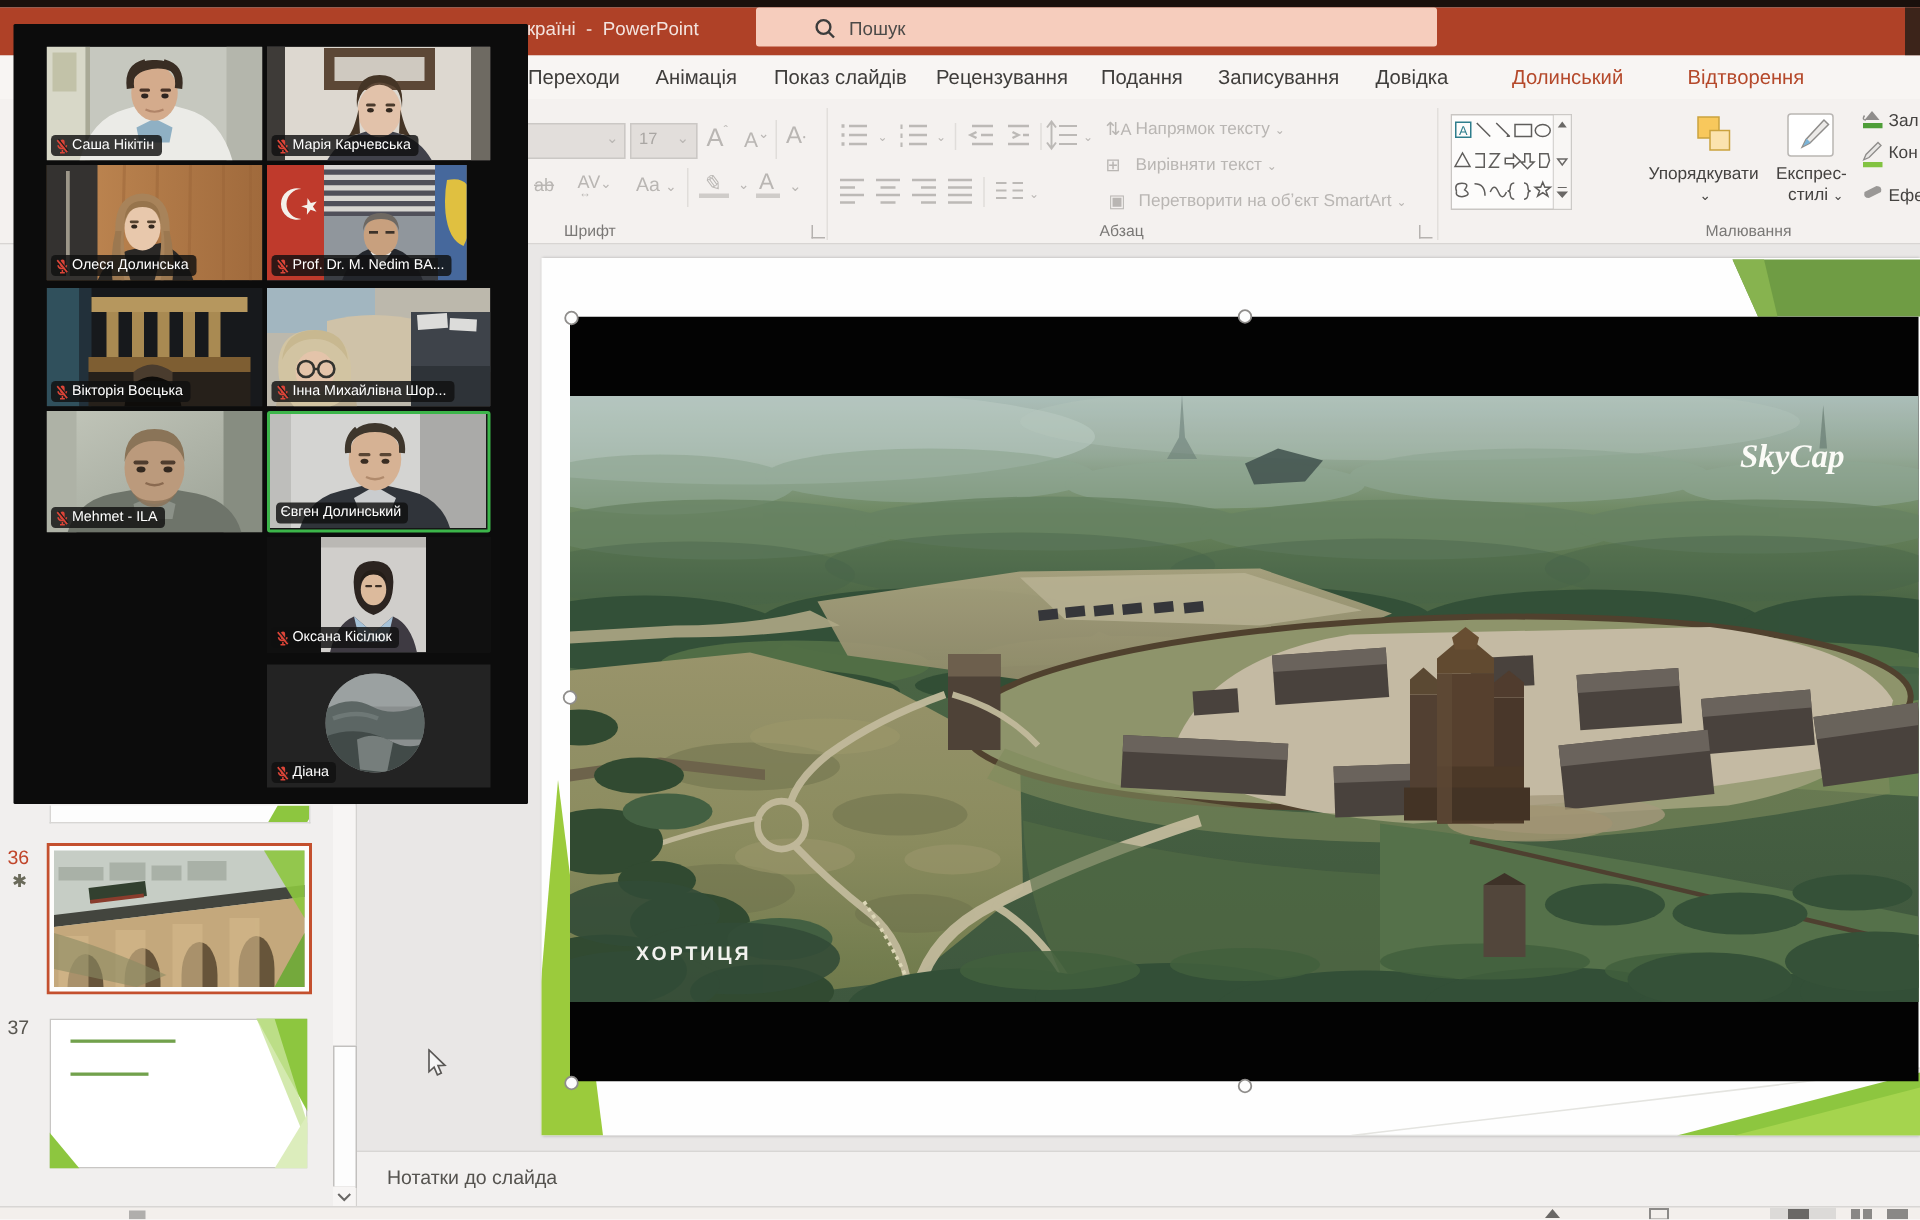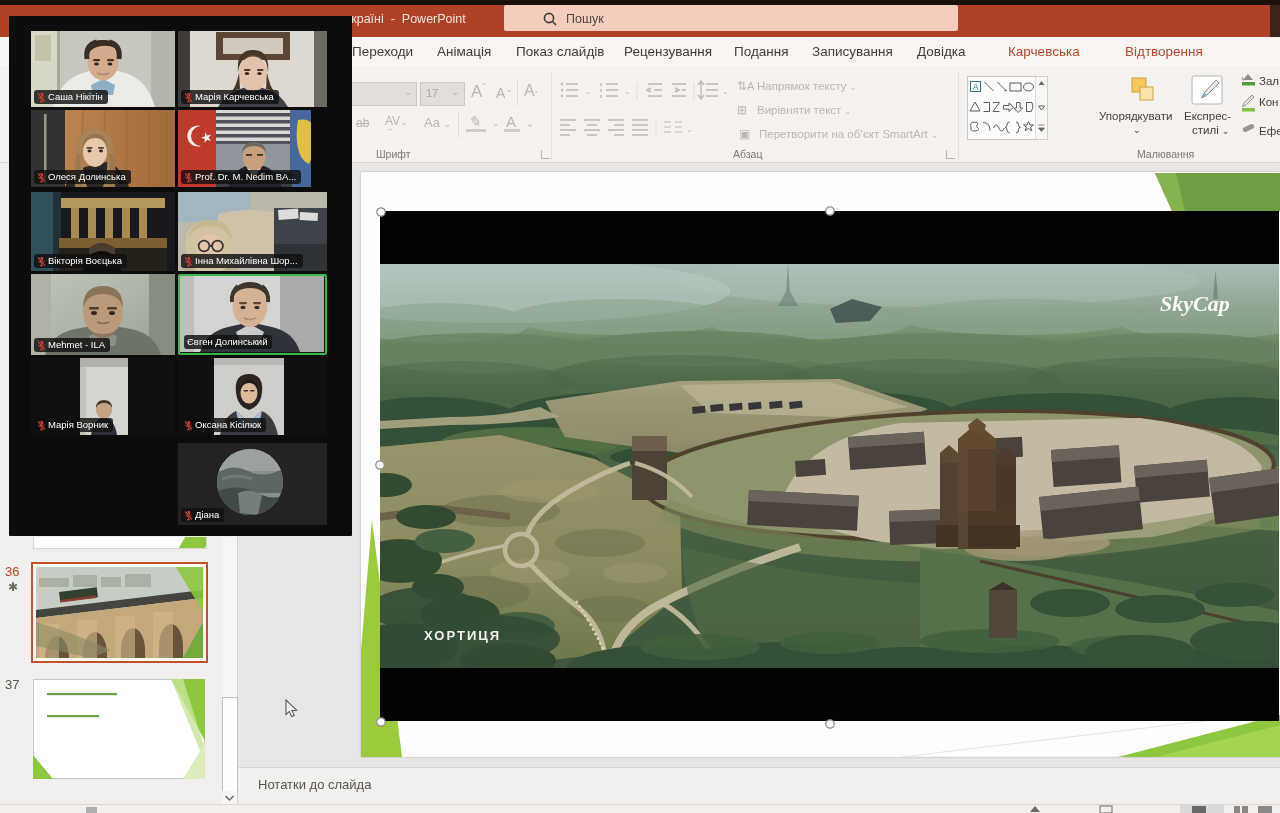--- a/index.html
+++ b/index.html
@@ -34,21 +34,21 @@
   <div class="abs" style="left:1270px;top:5px;width:10px;height:32px;background:#3c241a;"></div>
 
   <div class="abs" style="left:0;top:37px;width:1280px;height:29px;background:#f8f5f3;"></div>
   <div class="tab" style="left:352px;">Переходи</div>
   <div class="tab" style="left:437px;">Анімація</div>
   <div class="tab" style="left:516px;">Показ слайдів</div>
   <div class="tab" style="left:624px;">Рецензування</div>
   <div class="tab" style="left:734px;">Подання</div>
   <div class="tab" style="left:812px;">Записування</div>
   <div class="tab" style="left:917px;">Довідка</div>
-  <div class="tab tabred" style="left:1008px;">Карчевська</div>
+  <div class="tab tabred" style="left:1008px;">Долинський</div>
   <div class="tab tabred" style="left:1125px;">Відтворення</div>
 
   <div class="abs" style="left:0;top:66px;width:1280px;height:96px;background:#f4f1ef;"></div>
   <div class="abs" style="left:0;top:162px;width:1280px;height:1px;background:#d8d5d3;"></div>
 
   <div class="abs" style="left:330px;top:82px;width:85px;height:22px;background:#e2dedb;border:1px solid #cbc8c5;"></div>
   <div class="abs dis" style="left:404px;top:86px;font-size:10px;">⌄</div>
   <div class="abs" style="left:420px;top:82px;width:43px;height:22px;background:#e2dedb;border:1px solid #cbc8c5;"></div>
   <div class="abs" style="left:426px;top:87px;font-size:11px;color:#a9a6a3;">17</div>
   <div class="abs dis" style="left:451px;top:86px;font-size:10px;">⌄</div>
@@ -707,37 +707,20 @@
           </g>
         <path d="M66,48 Q72,51 78,48" fill="none" stroke="#8a6a50" stroke-width="1.6"></path>
       </svg>
       <div class="nlab"><svg class="micsvg" width="9" height="11" viewBox="0 0 9 11">
             <rect x="3.2" y="1" width="2.9" height="5.2" rx="1.45" fill="#dd4538"></rect>
             <path d="M1.6,4.8 a3,3 0 0 0 5.8,0 M4.6,8 L4.6,9.6 M3,9.8 h3.2" stroke="#dd4538" stroke-width="1" fill="none"></path>
             <line x1="1.2" y1="1.4" x2="7.8" y2="9.4" stroke="#dd4538" stroke-width="1.2"></line>
             <line x1="2" y1="0.8" x2="8.4" y2="8.6" stroke="#1a1a1a" stroke-width="0.8"></line>
           </svg>Mehmet - ILA</div>
     </div>
-    <div class="tile" style="left:22px;top:342px;width:144px;height:77px;">
-      <svg width="144" height="77" viewBox="0 0 144 77">
-        <rect width="144" height="77" fill="#101010"></rect>
-        <rect x="49" y="0" width="48" height="77" fill="#d6d4ce"></rect>
-        <rect x="49" y="0" width="48" height="9" fill="#b2b0aa"></rect>
-        <rect x="49" y="9" width="6" height="68" fill="#c4c2bc"></rect>
-        <path d="M60,77 Q62,62 73,59 Q84,62 86,77 Z" fill="#30303a"></path>
-        <ellipse cx="73" cy="52" rx="8" ry="9" fill="#c2a284"></ellipse>
-        <path d="M65,50 Q65,42 73,42 Q81,42 81,50 Q79,45 73,45 Q67,45 65,50 Z" fill="#47382c"></path>
-      </svg>
-      <div class="nlab"><svg class="micsvg" width="9" height="11" viewBox="0 0 9 11">
-            <rect x="3.2" y="1" width="2.9" height="5.2" rx="1.45" fill="#dd4538"></rect>
-            <path d="M1.6,4.8 a3,3 0 0 0 5.8,0 M4.6,8 L4.6,9.6 M3,9.8 h3.2" stroke="#dd4538" stroke-width="1" fill="none"></path>
-            <line x1="1.2" y1="1.4" x2="7.8" y2="9.4" stroke="#dd4538" stroke-width="1.2"></line>
-            <line x1="2" y1="0.8" x2="8.4" y2="8.6" stroke="#1a1a1a" stroke-width="0.8"></line>
-          </svg>Марія Ворник</div>
-    </div>
     <div class="tile" style="left:169px;top:342px;width:149px;height:77px;">
       <svg width="149" height="77" viewBox="0 0 149 77">
         <rect width="149" height="77" fill="#101010"></rect>
         <rect x="36" y="0" width="70" height="77" fill="#d0cecb"></rect>
         <rect x="36" y="0" width="70" height="7" fill="#bab8b4"></rect>
         <path d="M42,77 Q46,58 58,53 L71,64 L84,53 Q96,58 100,77 Z" fill="#3e3a42"></path>
         <path d="M58,53 L71,64 L84,53 L80,70 L62,70 Z" fill="#a6c2d8"></path>
         <path d="M58,34 Q56,16 71,16 Q86,16 84,34 Q83,48 71,52 Q59,48 58,34 Z" fill="#2c2420"></path>
         <ellipse cx="71" cy="35" rx="8.5" ry="10.5" fill="#dcba9c"></ellipse>
         <path d="M62,31 Q63,22 71,22 Q79,22 80,31 Q77,25 71,25 Q65,25 62,31 Z" fill="#241d18"></path>

